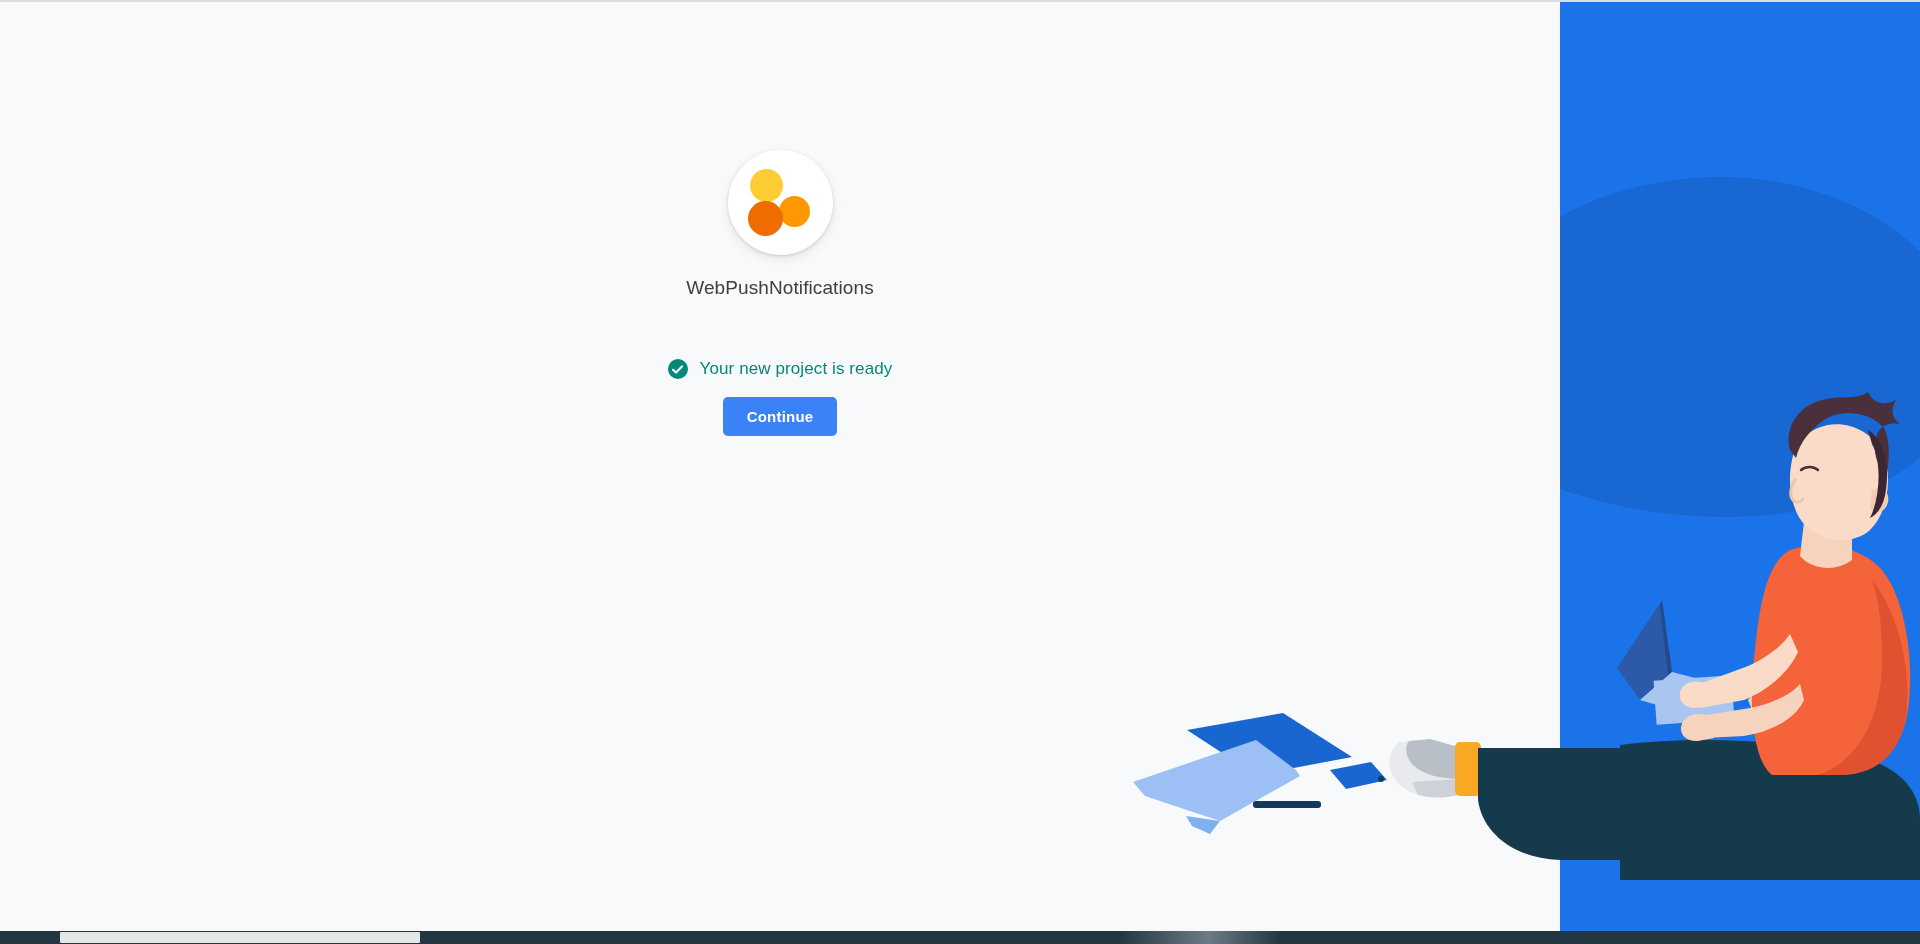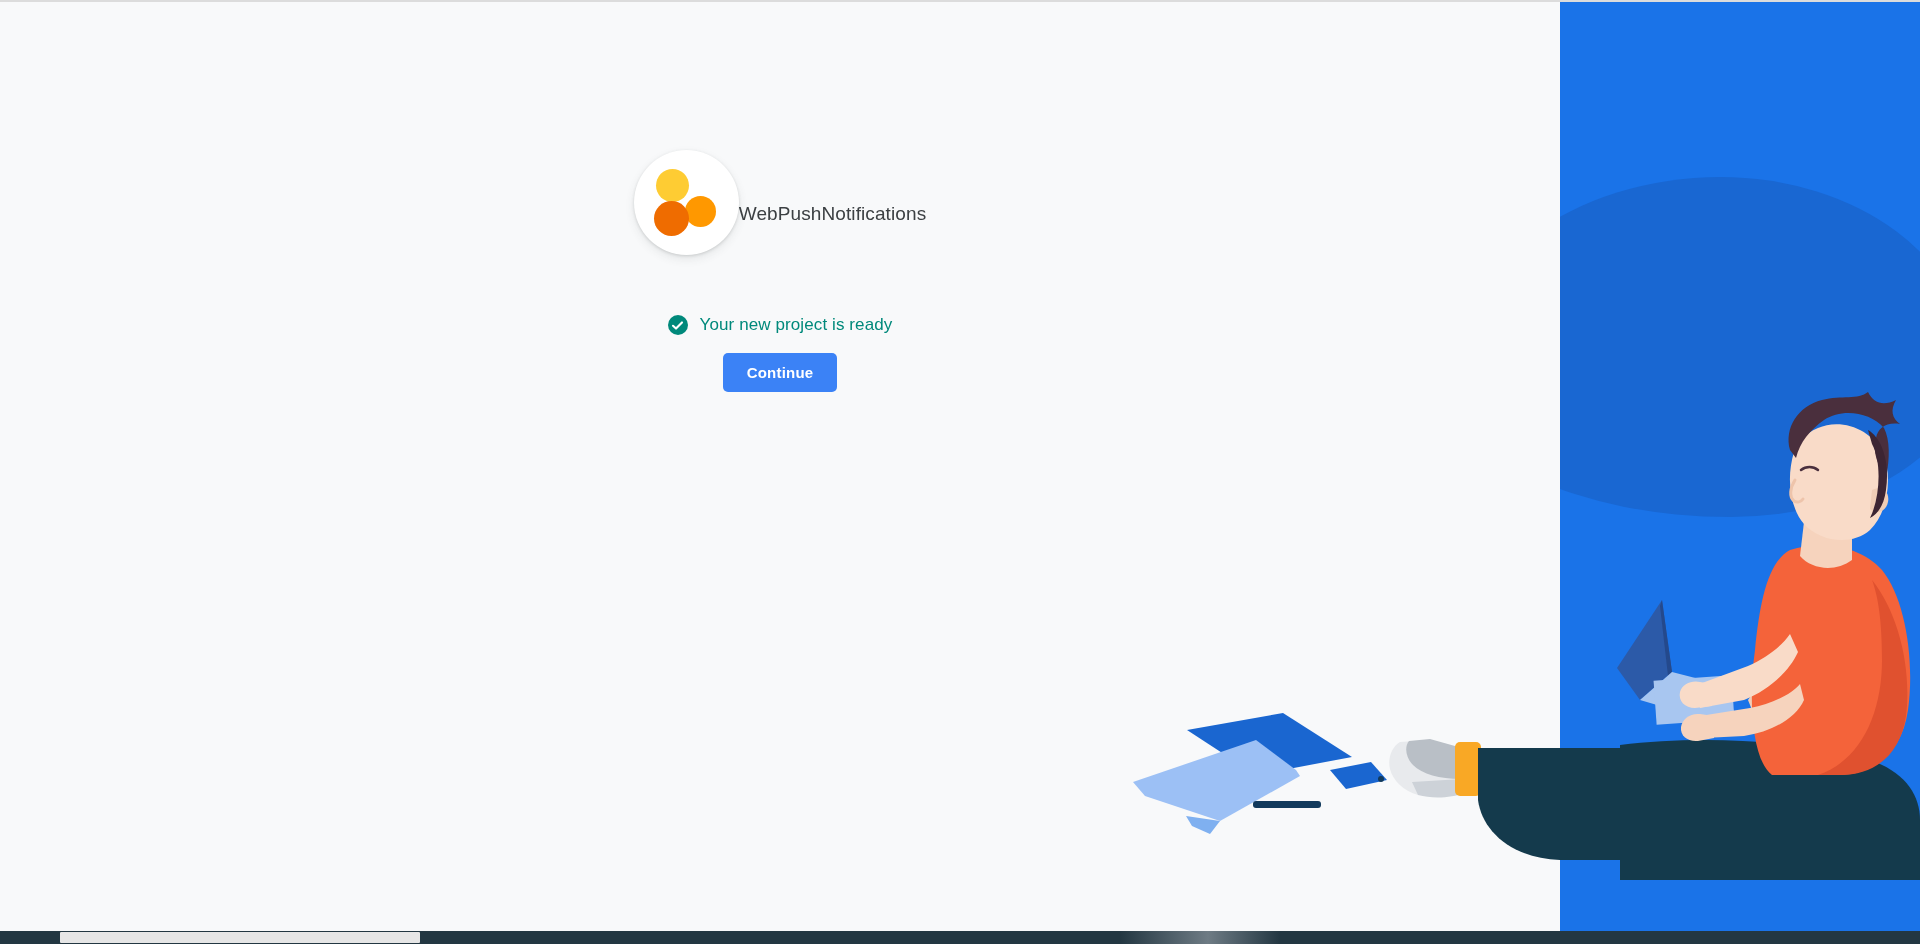--- a/index.html
+++ b/index.html
@@ -34,21 +34,21 @@
 
   
   .illus { position:absolute; left:0; top:0; width:1920px; height:931px; pointer-events:none; }
 
   
   .center {
     position:absolute;
     left:0; top:0; width:1560px; height:931px;
     display:flex; flex-direction:column; align-items:center;
   }
-  .logo-wrap { margin-top:150px; display:flex; flex-direction:row; align-items:center;justify-content:flex-end; }
+  .logo-wrap { margin-top:150px; display:flex; flex-direction:column; align-items:center;justify-content:flex-end; }
   .logo-circle {
     width:105px; height:105px; border-radius:50%;
     background:#ffffff;
     box-shadow:0 1px 3px rgba(60,64,67,.18), 0 4px 10px rgba(60,64,67,.10);
     position:relative;
   }
   .dot { position:absolute; border-radius:50%; }
   .dot-yellow { width:33px; height:33px; background:#fecc33; left:22px; top:19px; }
   .dot-orange { width:31px; height:31px; background:#ff9800; left:51px; top:46px; }
   .dot-deep   { width:35px; height:35px; background:#ef6c00; left:20px; top:51px; }

